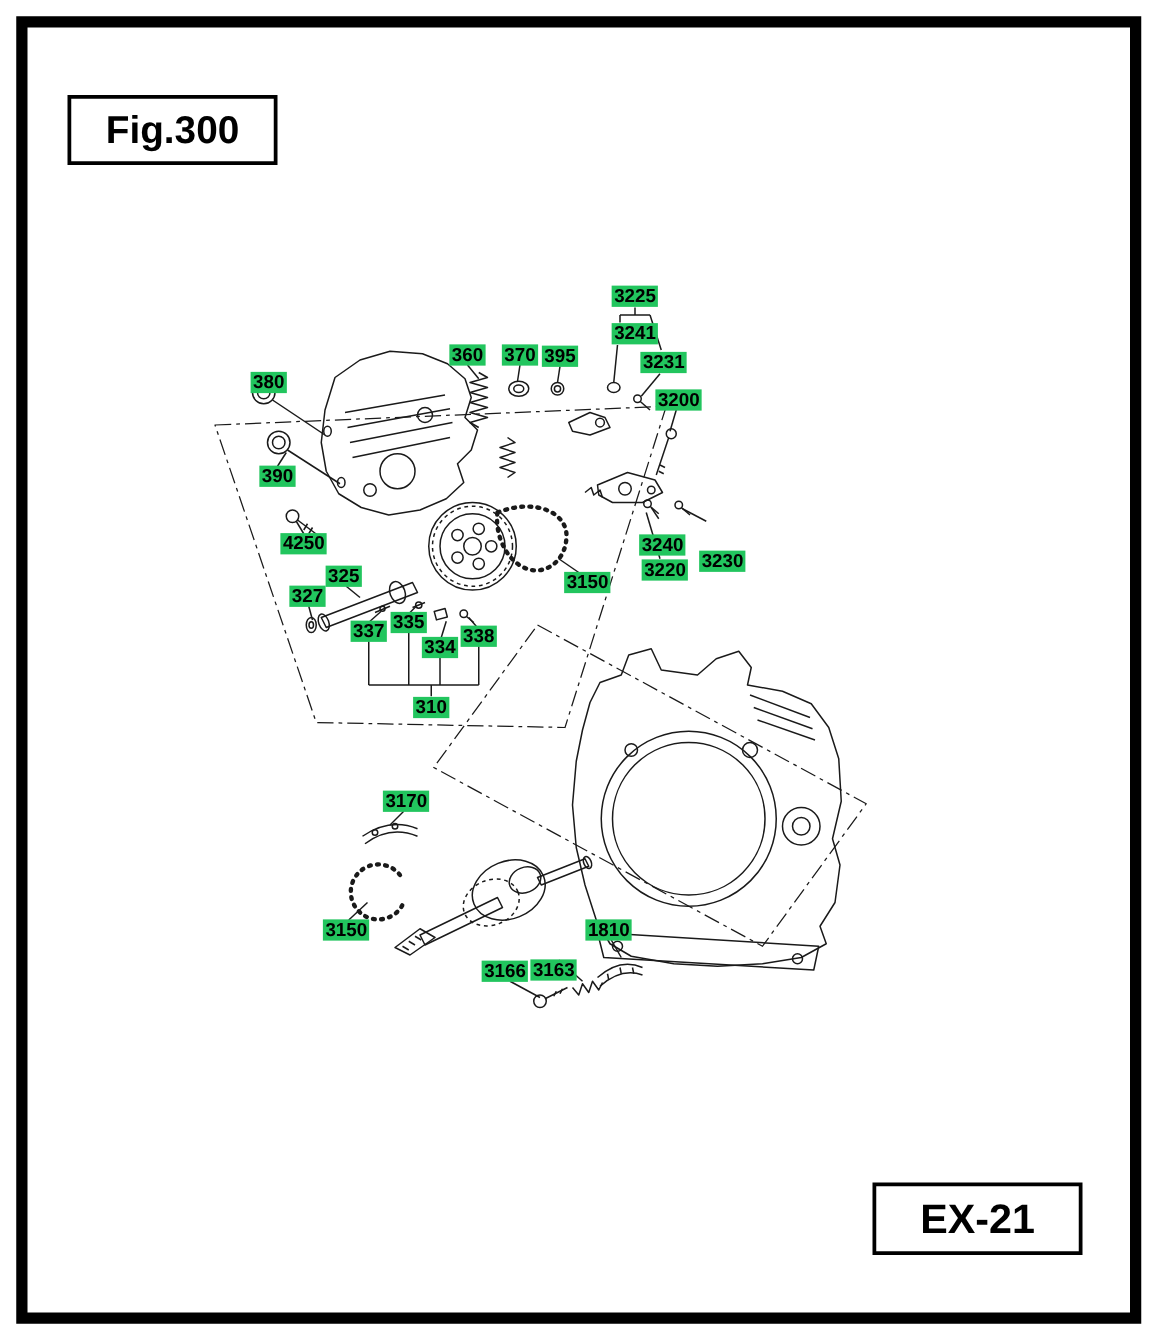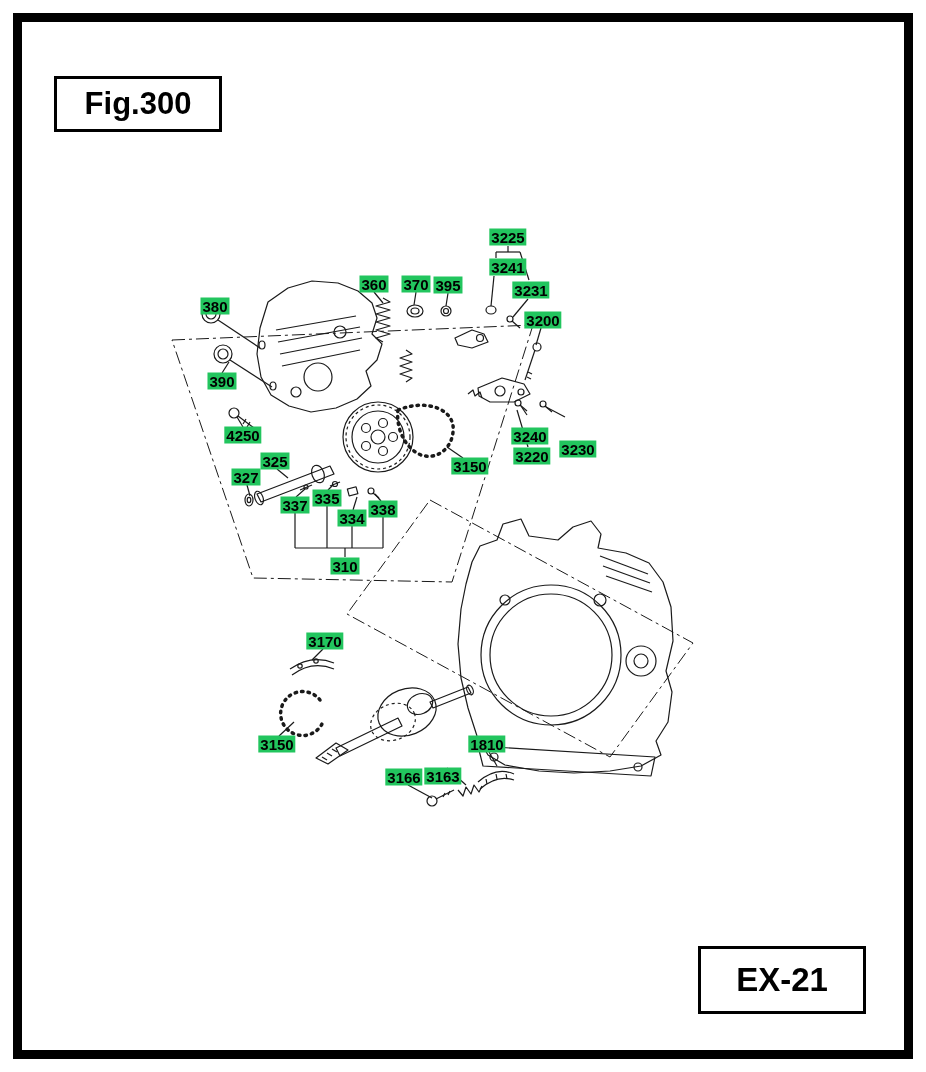--- a/index.html
+++ b/index.html
@@ -23,21 +23,21 @@
     position: absolute;
     border: 3px solid #000;
     background: #fff;
     display: flex;
     align-items: center;
     justify-content: center;
     font-weight: bold;
     z-index: 5;
   }
   #fig-box { left: 54px;  top: 76px;  width: 168px; height: 56px; font-size: 31px; }
-  #ex-box  { left: 698px; top: 946px; width: 168px; height: 68px; font-size: 33px; }
+  #ex-box  { left: 698px; top: 946px; width: 168px; height: 58px; font-size: 33px; }
   svg.art {
     position: absolute;
     inset: 0;
     width: 926px;
     height: 1072px;
     z-index: 2;
   }
   svg.art * { fill: none; stroke: #1a1a1a; stroke-width: 1.2; stroke-linejoin: round; }
   svg.art .leader { stroke-width: 1; stroke: #222; }
   svg.art .dash { stroke-width: 1; stroke-dasharray: 13 4 3 4; }

